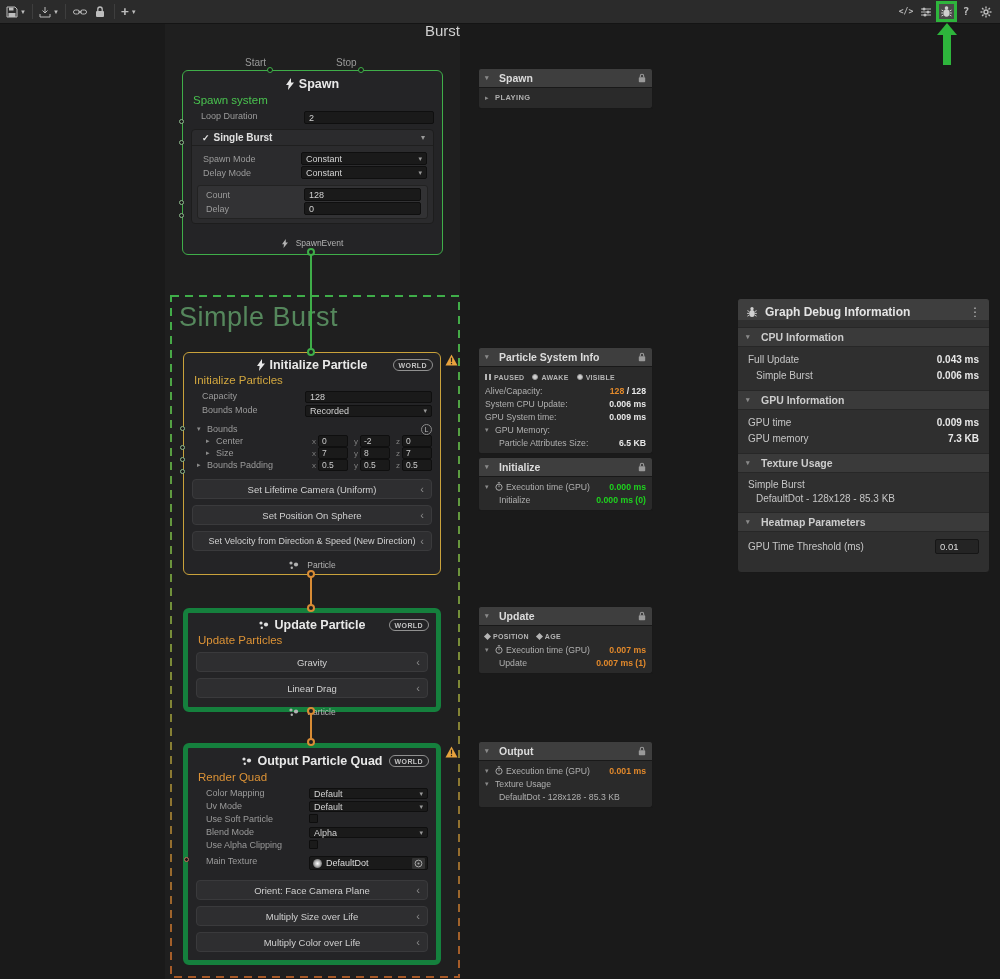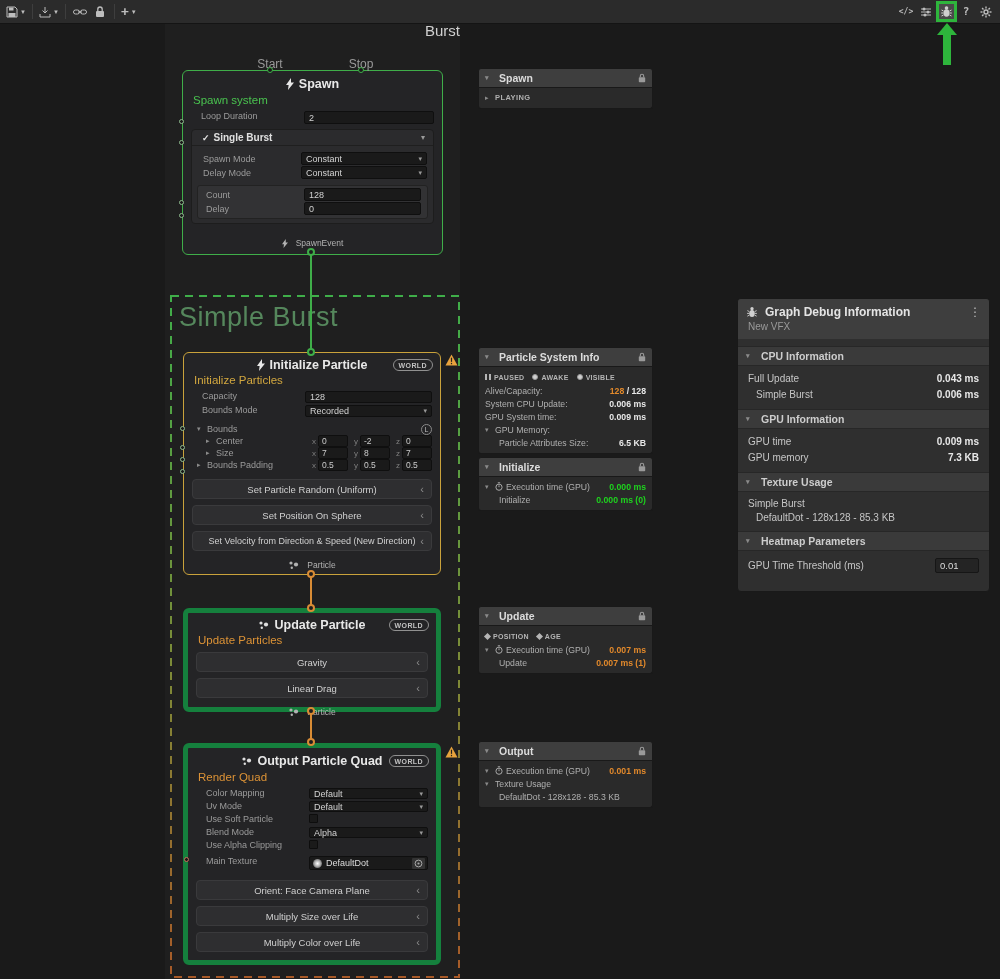--- a/index.html
+++ b/index.html
@@ -43,21 +43,21 @@
   .prop-label{font-size:9px;color:#9b9b9b;flex:0 0 103px;white-space:nowrap}
   .field,.dropdown{flex:1;height:13px;background:#1a1a1a;border:1px solid #0f0f0f;border-radius:2px;font-size:9px;color:#d2d2d2;display:flex;align-items:center;padding:0 4px;position:relative}
   .dropdown::after{content:"▾";position:absolute;right:4px;font-size:7px;color:#9a9a9a}
   .checkbox{width:9px;height:9px;background:#1a1a1a;border:1px solid #0d0d0d;border-radius:1px}
   .block-bar{height:20px;margin:0 8px 6px;background:#2e2e30;border:1px solid #3a3a3c;border-radius:4px;display:flex;align-items:center;justify-content:center;position:relative;font-size:9.5px;color:#d0d0d0;white-space:nowrap;overflow:hidden;flex-shrink:0}
   .blk-chev{position:absolute;right:7px;color:#8b8b8b;font-size:11px;line-height:1}
   .node-footer{margin-top:auto;display:flex;justify-content:center;align-items:center;gap:8px;font-size:8.5px;color:#b2b2b2;padding:3px 0 6px}
   .nport{position:absolute;left:-4px;width:5px;height:5px;border:1.2px solid #8fbc8f;border-radius:50%;background:#191919;z-index:7}
   .nport.red{border-color:#c96a5a}
   .flow-port{position:absolute;top:-4px;width:6px;height:6px;border:1.5px solid #3fae49;border-radius:50%;background:#191919;z-index:7}
-  .flow-label{position:absolute;top:-14px;width:50px;text-align:center;font-size:12px;color:#9a9a9a}
+  .flow-label{position:absolute;top:-14px;width:50px;font-size:10px;color:#9a9a9a}
   .subpanel{margin:4px 8px 0;background:#2b2b2d;border:1px solid #1d1d1d;border-radius:4px;padding-bottom:4px}
   .subpanel-head{display:flex;align-items:center;height:16px;padding:0 8px 0 10px;border-bottom:1px solid #1f1f1f;font-size:10px;color:#e0e0e0;font-weight:bold;gap:4px;margin-bottom:6px}
   .subpanel-head .chev{margin-left:auto;color:#9a9a9a;font-size:8px;font-weight:normal}
   .inner-panel{margin:6px 5px 0;background:#323234;border:1px solid #222;border-radius:3px;padding:2px 0}
   .srow{display:flex;align-items:center;height:13px;margin:0 6px 1px 11px}
   .srow .prop-label{flex:0 0 98px}
   .caret{color:#8a8a8a;font-size:7px;margin-right:3px;width:7px;flex-shrink:0}
   .port-row{display:flex;align-items:center;height:12px;margin:0 8px 0 13px;font-size:9px;color:#9b9b9b;position:relative;flex-shrink:0}
   .v3{display:flex;align-items:center;margin-left:auto}
   .axis{font-size:8px;color:#7f7f7f;margin:0 2px 0 6px}
@@ -345,21 +345,21 @@
       <span class="axis">x</span>
         <span class="vfield">0.5</span>
       <span class="axis">y</span>
         <span class="vfield">0.5</span>
       <span class="axis">z</span>
         <span class="vfield">0.5</span>
     </span>
   </div>
 
   <div class="block-bar" style="margin-top:8px">
-    <span>Set Particle Random (Uniform)</span>
+    <span>Set Lifetime Camera (Uniform)</span>
     <span class="blk-chev">‹</span>
   </div>
   <div class="block-bar">
     <span>Set Position On Sphere</span>
     <span class="blk-chev">‹</span>
   </div>
   <div class="block-bar" style="font-size:9px">
     <span>Set Velocity from Direction &amp; Speed (New Direction)</span>
     <span class="blk-chev">‹</span>
   </div>
@@ -667,21 +667,20 @@
     <span>
         <svg width="12" height="12" viewBox="0 0 13 13">
           <ellipse cx="6.5" cy="8" rx="3" ry="3.8" fill="#cfcfcf"></ellipse>
           <circle cx="6.5" cy="3" r="1.8" fill="#cfcfcf"></circle>
           <path d="M3.5 6L1.5 5M3.5 8H1.2M3.5 10l-2 1M9.5 6l2-1M9.5 8h2.3M9.5 10l2 1" stroke="#cfcfcf"></path>
         </svg>
       </span>
     <span>Graph Debug Information</span>
     <span class="gdi-kebab">⋮</span>
   </div>
-  <div class="gdi-sub">New VFX</div>
 
   <div class="gdi-sec">
     <span class="caret">▾</span>
     <span>CPU Information</span>
   </div>
   <div class="gdi-row" style="margin-top:4px">
     <span>Full Update</span>
     <span class="val">0.043 ms</span>
   </div>
   <div class="gdi-row i1">

